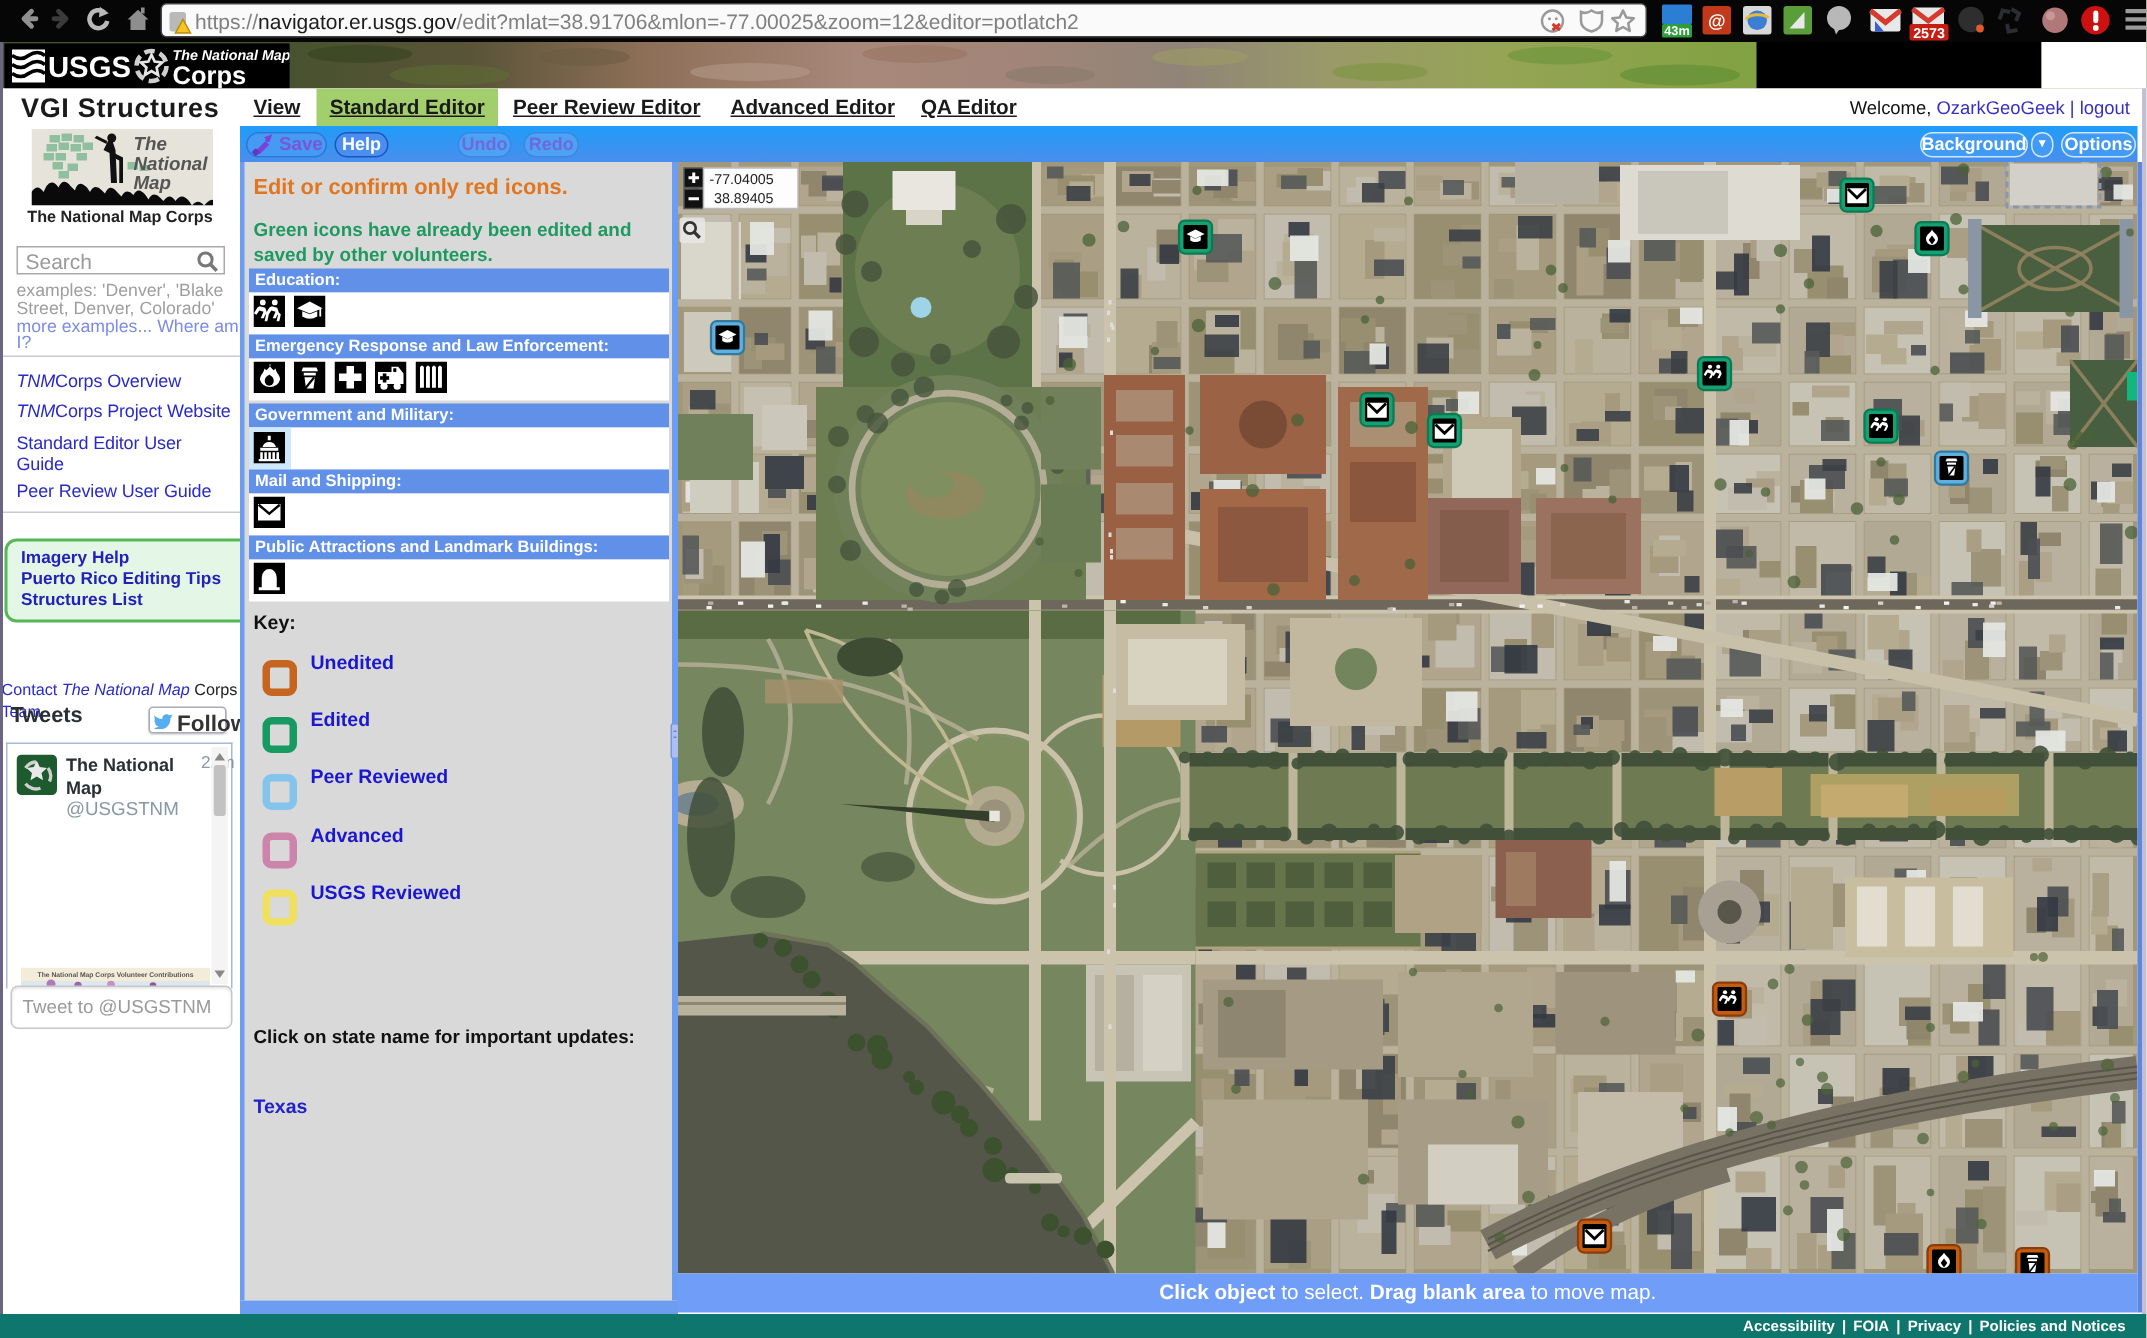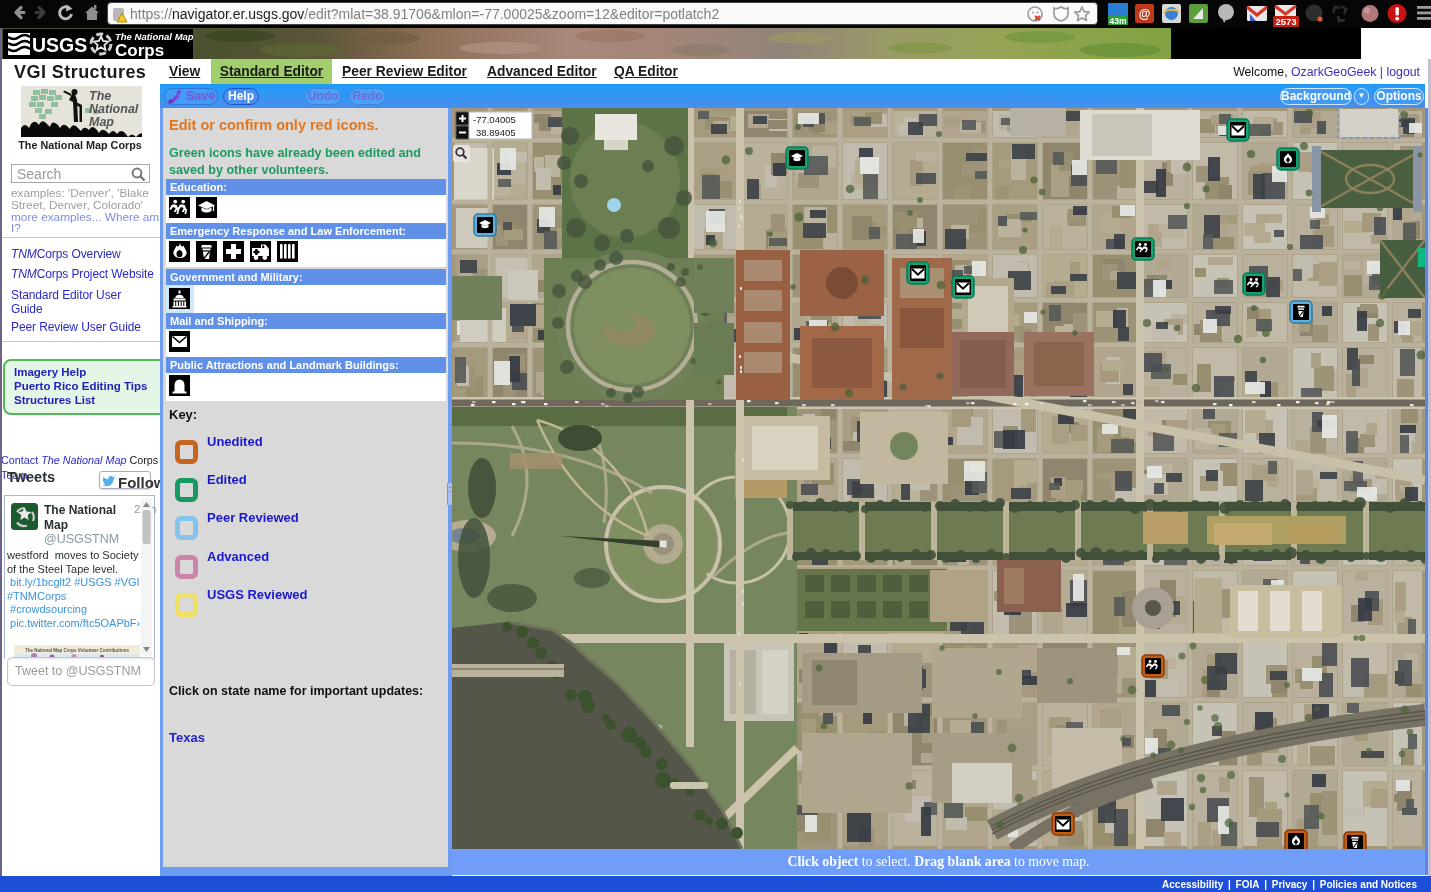--- a/index.html
+++ b/index.html
@@ -44,27 +44,27 @@
 #panel2 { left:160px; top:867px; width:292px; height:9px; background:#6d9df1; }
 .catbar { position:absolute; left:3px; width:280px; height:16px; background:#6190e8;
   color:#fff; font-size:11px; font-weight:bold; line-height:16px; padding-left:4px; }
 .catrow { position:absolute; left:3px; width:280px; background:#fff; }
 .key-swatch { position:absolute; width:23px; height:24px; border-radius:6px; background:transparent; }
 .key-label { position:absolute; left:44px; font-size:13px; font-weight:bold; color:#1a17cf; }
 
 
 #map { left:452px; top:108px; width:973px; height:741px; background:#ac9f87; overflow:hidden; }
 #clickbar { left:452px; top:849px; width:973px; height:26px; background:#6f9df8;
-  color:#fff; font-size:13.8px; text-align:center; line-height:25px;font-family:Liberation Serif, serif; }
+  color:#fff; font-size:13.8px; text-align:center; line-height:25px; }
 #rightedge { left:1425px; top:108px; width:3px; height:767px; background:#5f86e0; }
 #scrollbar { left:1428px; top:59px; width:3px; height:817px; background:#c3bed2; }
 #leftedge { left:0; top:28px; width:2px; height:849px; background:#6b6484; }
 
 
-#footer { left:0; top:876px; width:1431px; height:16px; background:#1d4ed8; }
+#footer { left:0; top:876px; width:1431px; height:16px; background:#0f766e; }
 #footer div { position:absolute; right:14px; top:2.5px; color:#fff; font-size:10px; font-weight:bold; }
 </style>
 </head>
 <body>
 <div id="page">
   <div class="abs" id="chrome">
     <svg width="1431" height="28" style="position:absolute;left:0;top:0">
 
       <path d="M24 12.5 L16 12.5 M16 12.5 L21 7.5 M16 12.5 L21 17.5" stroke="#909090" stroke-width="3.2" fill="none" stroke-linecap="round" stroke-linejoin="round"></path>
 
@@ -242,21 +242,20 @@
     <div style="position:absolute;left:4px;top:410px;width:151px;height:164px;border-left:1px solid #aab8d8;border-right:1px solid #aab8d8;border-top:1px solid #aab8d8;"></div>
 
     <svg width="27" height="27" style="position:absolute;left:11px;top:418px">
       <rect width="27" height="27" rx="3.5" fill="#1d5a2e"></rect>
       <path d="M13.5 4 l2 4.4 4.8.6 -3.6 3.3 1 4.8 -4.2 -2.5 -4.2 2.5 1 -4.8 -3.6 -3.3 4.8 -.6Z" fill="#e8e8e8"></path>
       <path d="M6 9 a9 9 0 0 1 7 -4 M21 9 a9 9 0 0 1 1 9 M16 22.5 a9 9 0 0 1 -10 -3" stroke="#cfcfcf" stroke-width="2.2" fill="none"></path>
     </svg>
     <div style="position:absolute;left:44px;top:418px;font-size:12px;font-weight:bold;color:#292f33;line-height:14.5px;">The National<br>Map</div>
     <div style="position:absolute;left:120px;top:418px;font-size:11.5px;color:#8899a6;margin-left:14px;">22m</div>
     <div style="position:absolute;left:44px;top:447px;font-size:12.5px;color:#8899a6;">@USGSTNM</div>
-    <div style="position:absolute;left:7px;top:464px;font-size:11px;color:#292f33;line-height:13.6px;white-space:nowrap;">westford&nbsp; moves to Society<br>of the Steel Tape level.<br><span style="color:#3b94d9;">&nbsp;bit.ly/1bcglt2 #USGS #VGI<br>#TNMCorps<br>&nbsp;#crowdsourcing<br>&nbsp;pic.twitter.com/ftc5OAPbF›</span></div>
 
     <svg width="126" height="14" style="position:absolute;left:14px;top:560px">
       <rect width="126" height="9" fill="#f2ecd9"></rect>
       <rect y="9" width="126" height="5" fill="#dce8ee"></rect>
       <text x="63" y="6.5" font-size="4.5" font-weight="bold" fill="#555" text-anchor="middle">The National Map Corps Volunteer Contributions</text>
       <circle cx="20" cy="11" r="3" fill="#b07ab8"></circle>
         <circle cx="38" cy="12" r="2.5" fill="#9a68a8"></circle>
         <circle cx="60" cy="11.5" r="2.6" fill="#c490c0"></circle>
         <circle cx="88" cy="12" r="2.2" fill="#8a5898"></circle>
     </svg>

